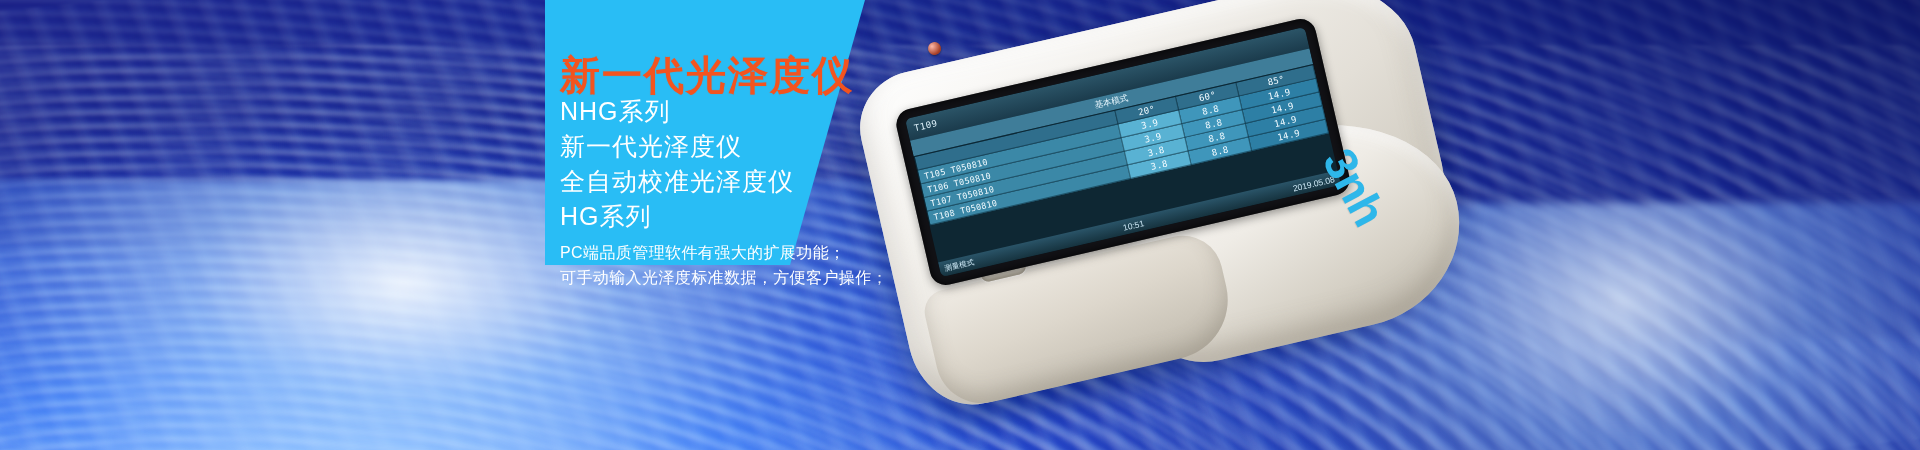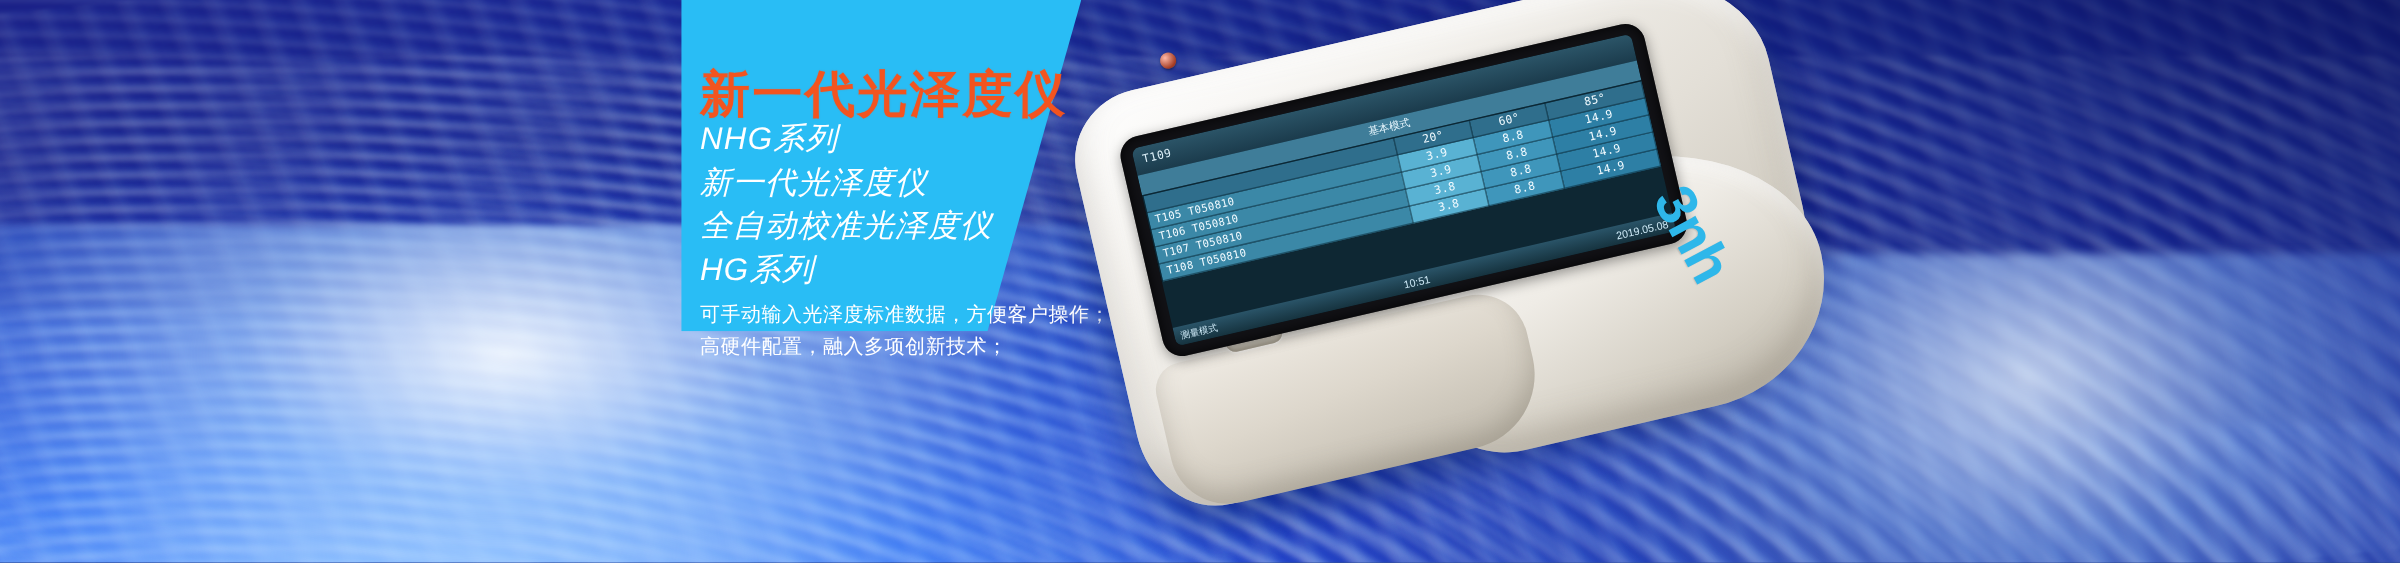--- a/index.html
+++ b/index.html
@@ -85,21 +85,21 @@
 
   
   .copy { position:absolute; left:560px; top:0; width:560px; height:100%; }
 
   .headline {
     position:absolute; left:0; top:48px;
     font-size:40px; font-weight:bold; letter-spacing:2px;
     color:#f3541f; white-space:nowrap;
     text-shadow:0 0 1px rgba(243,84,31,.6);
   }
-  .sub-list { position:absolute; left:0; top:94px;font-style:italic; }
+  .sub-list { position:absolute; left:0; top:94px; }
   .sub-line {
     font-size:25px; color:#ffffff; line-height:35px;
     white-space:nowrap; letter-spacing:1px;
   }
   .para { position:absolute; left:0; top:240px; }
   .para-line {
     font-size:16px; color:#ffffff; line-height:25px;
     white-space:nowrap; letter-spacing:.4px;
   }
 
@@ -216,22 +216,22 @@
     <div class="headline">新一代光泽度仪</div>
 
     <div class="sub-list">
       <div class="sub-line">NHG系列</div>
       <div class="sub-line">新一代光泽度仪</div>
       <div class="sub-line">全自动校准光泽度仪</div>
       <div class="sub-line">HG系列</div>
     </div>
 
     <div class="para">
+      <div class="para-line">PC端品质管理软件有强大的扩展功能；</div>
       <div class="para-line">可手动输入光泽度标准数据，方便客户操作；</div>
-      <div class="para-line">高硬件配置，融入多项创新技术；</div>
     </div>
   </div>
 
   <div class="device">
     <div class="dev-body"></div>
     <div class="dev-grip"></div>
     <div class="dev-foot"></div>
     <div class="dev-led"></div>
     <div class="dev-btn"></div>
 

